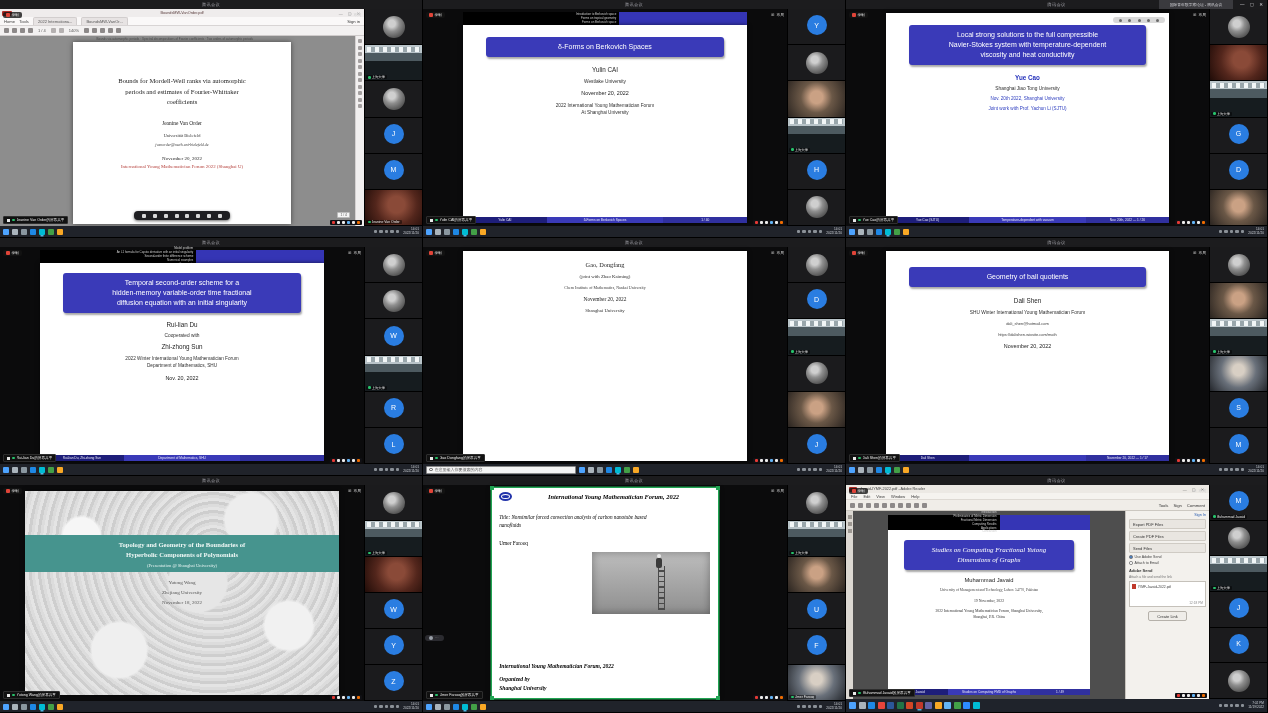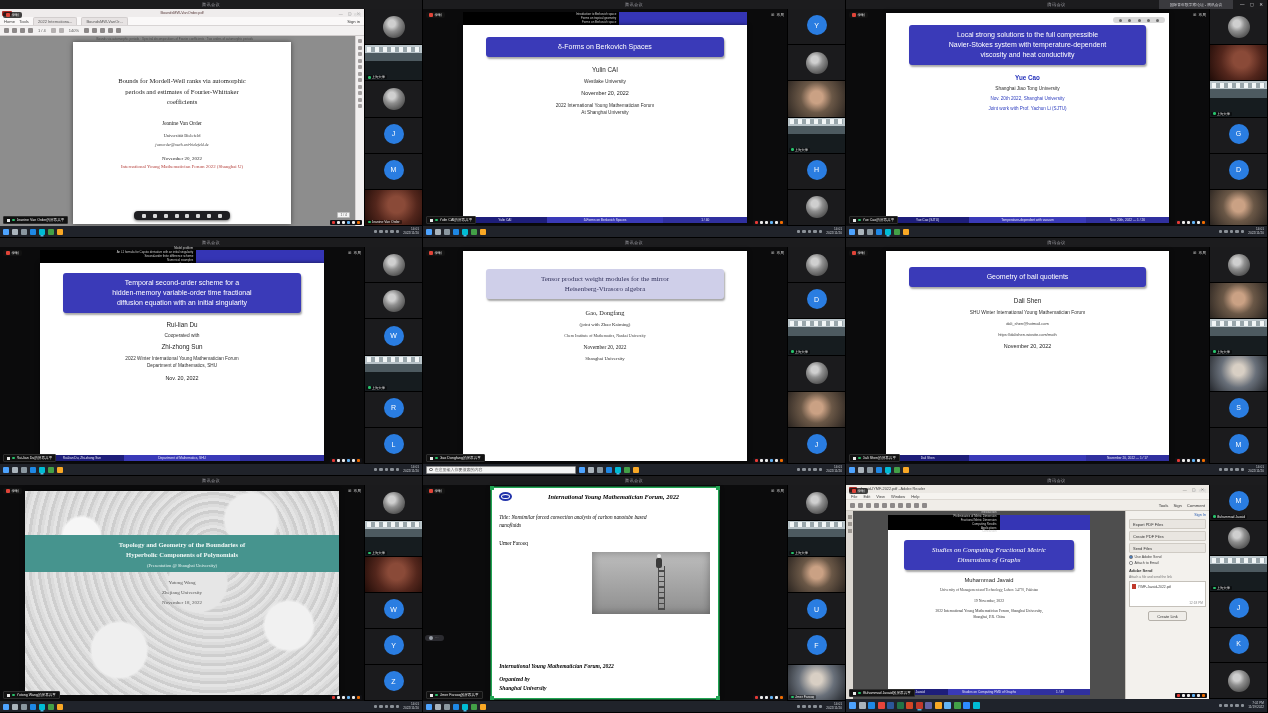--- a/index.html
+++ b/index.html
@@ -606,22 +606,20 @@
       </div>
     </section>
     <section class="panel">
       <div class="tbar">
         <span class="tbar-title">腾讯会议</span>
       </div>
       <div class="pbody">
         <div class="pmain">
           <div class="slidewrap">
             <div class="slide topgap">
-              <div class="banner bn-lav" style="margin-top:18px">Tensor product weight modules for the mirror
-Heisenberg-Virasoro algebra</div>
               <div style="display:flex;flex-direction:column;align-items:center;gap:6px;margin-top:10px;width:100%">
                 <div class="s-author serif pre">Gao, Dongfang</div>
                 <div class="s-small serif pre">(joint with Zhao Kaiming)</div>
                 <div class="s-tiny serif pre">Chern Institute of Mathematics, Nankai University</div>
                 <div class="s-date serif pre">November 20, 2022</div>
                 <div class="s-small serif pre">Shanghai University</div>
               </div>
             </div>
           </div>
           <div class="recbadge">
@@ -1029,21 +1027,21 @@
                   <div class="bhl">
                     <span>Introduction</span>
                     <span>Preliminaries of Metric Dimension</span>
                     <span>Fractional Metric Dimension</span>
                     <span>Computing Results</span>
                     <span>Applications</span>
                     <span>Conclusion</span>
                   </div>
                   <div class="bhr"></div>
                 </div>
-                <div class="banner bn-blue serif" style="margin-top:10px;font-style:italic">Studies on Computing Fractional Metric
+                <div class="banner bn-blue serif" style="margin-top:10px;font-style:italic">Studies on Computing Fractional Yutong
 Dimensions of Graphs</div>
                 <div style="display:flex;flex-direction:column;align-items:center;gap:5px;margin-top:7px;width:100%">
                   <div class="pre" style="font-size:5.8px;color:#1d1d1d">Muhammad Javaid</div>
                   <div class="pre serif" style="font-size:3.6px;color:#444">University of Management and Technology, Lahore 54770, Pakistan</div>
                   <div class="pre serif" style="font-size:3.8px;color:#333;margin-top:2px">19 November, 2022</div>
                   <div class="pre serif" style="font-size:3.8px;color:#333;line-height:1.6">2022 International Young Mathematician Forum, Shanghai University,
 Shanghai, P.R. China</div>
                 </div>
                 <div class="bfooter">
                   <span class="fseg d1">M. Javaid</span>

